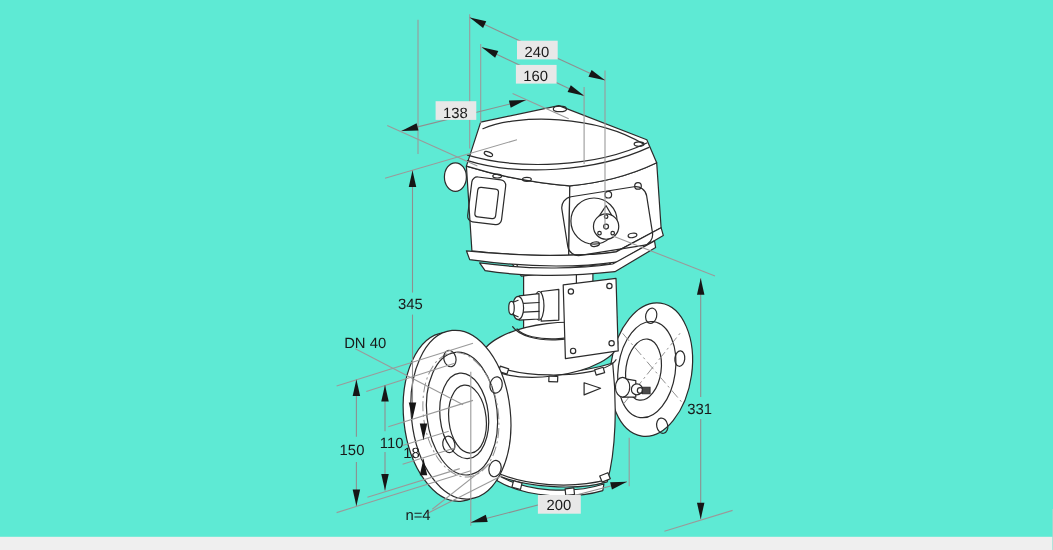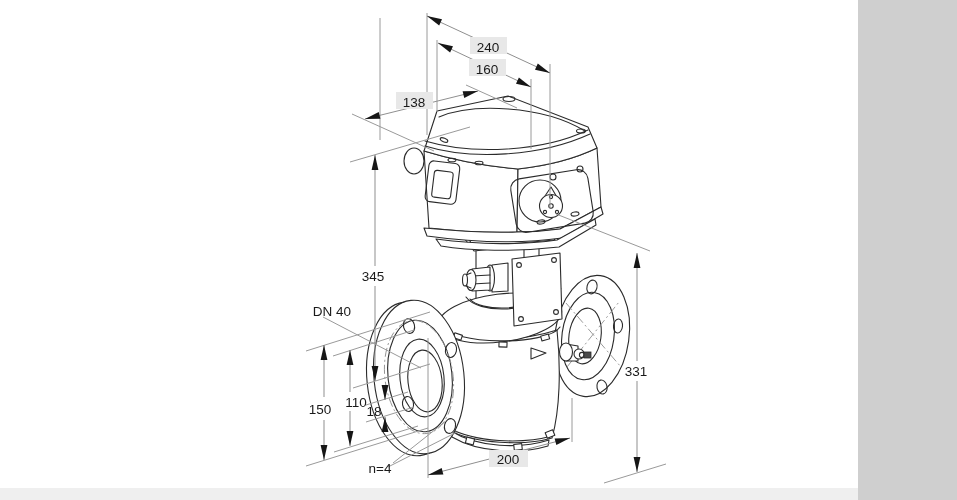--- a/index.html
+++ b/index.html
@@ -1,18 +1,18 @@
 <!DOCTYPE html>
 <html><head>
 <meta charset="utf-8">
 <style>
   html,body{margin:0;padding:0;background:#cfcfcf;}
   .canvas{
-    width:858px;height:500px;position:relative;overflow:hidden;
-    background:#ffffff;
+    width:957px;height:500px;position:relative;overflow:hidden;
+    background:#5eead4;
     font-family:"Liberation Sans", sans-serif;
   }
   svg{display:block;}
   text{
     font-family:"Liberation Sans", sans-serif;
     font-size:13.5px;
     fill:#1a1a1a;
   }
   .part{stroke:#2b2b2b;stroke-width:1.1;fill:none;stroke-linejoin:round;stroke-linecap:round;}
   .partf{stroke:#2b2b2b;stroke-width:1.1;fill:#ffffff;stroke-linejoin:round;stroke-linecap:round;}

